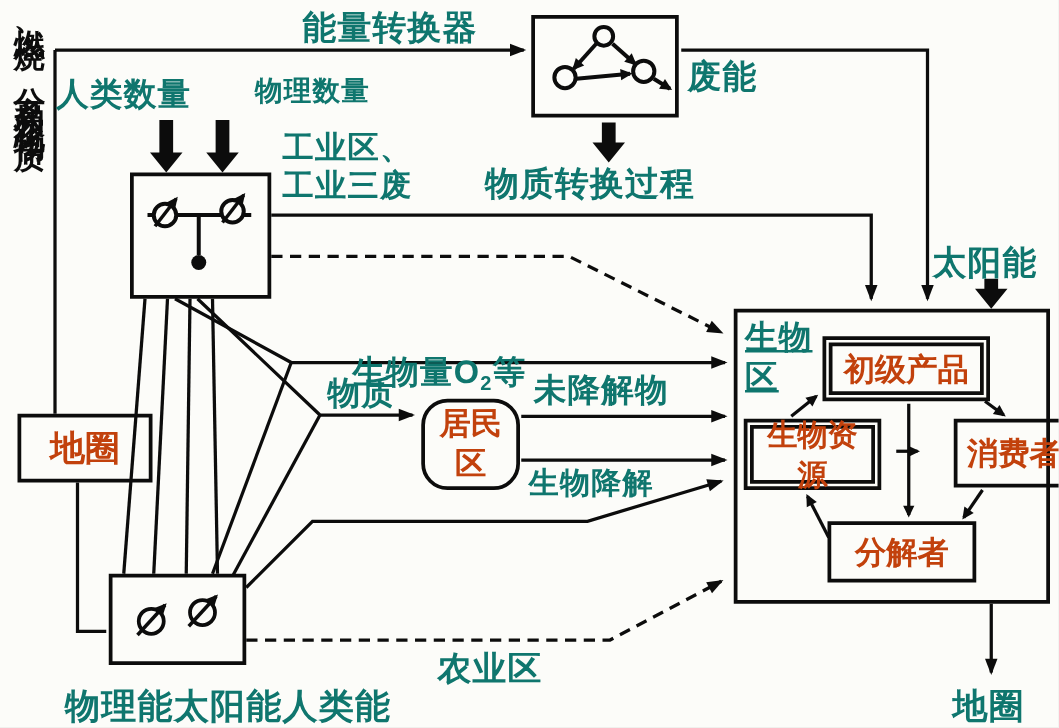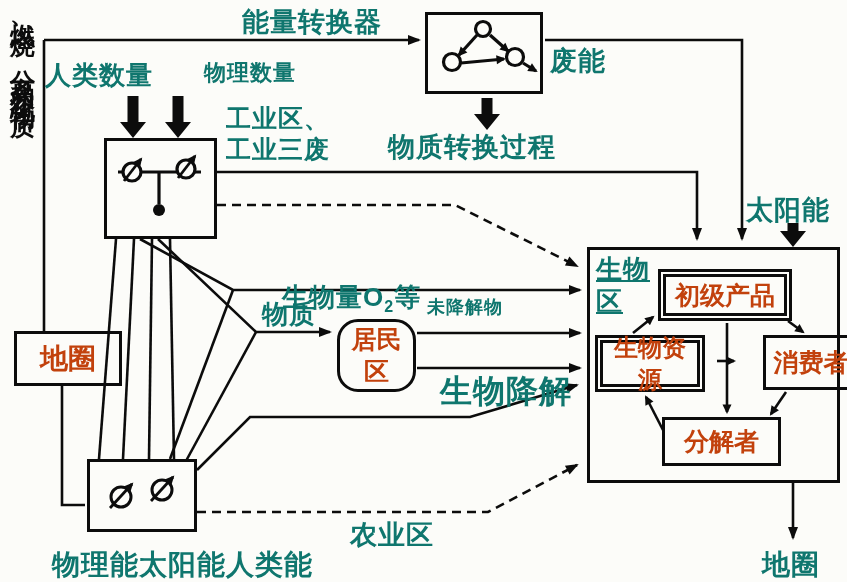--- a/index.html
+++ b/index.html
@@ -176,23 +176,23 @@
   <div class="lbl" style="left:388px;top:131px;font-size:27px;">物质转换过程</div>
 
   <div class="lbl" style="left:746px;top:194px;font-size:27px;">太阳能</div>
 
   <div class="lbl" style="left:282px;top:250px;font-size:26px;">
     <span>生物量O</span><sub style="font-size:16px;">2</sub><span>等</span>
   </div>
 
   <div class="lbl" style="left:262px;top:299px;font-size:26px;text-align:right;">物质</div>
 
-  <div class="lbl" style="left:427px;top:297px;font-size:18px;">未降解物</div>
+  <div class="lbl" style="left:427px;top:297px;font-size:26px;">未降解物</div>
 
-  <div class="lbl" style="left:440px;top:372px;font-size:32px;">生物降解</div>
+  <div class="lbl" style="left:423px;top:372px;font-size:24px;">生物降解</div>
 
 
   <div class="lbl" style="left:350px;top:519px;font-size:27px;">农业区</div>
 
   <div class="lbl" style="left:52px;top:548px;font-size:28px;">物理能太阳能人类能</div>
 
   <div class="lbl" style="left:762px;top:548px;font-size:28px;">地圈</div>
 
 </div>
 

